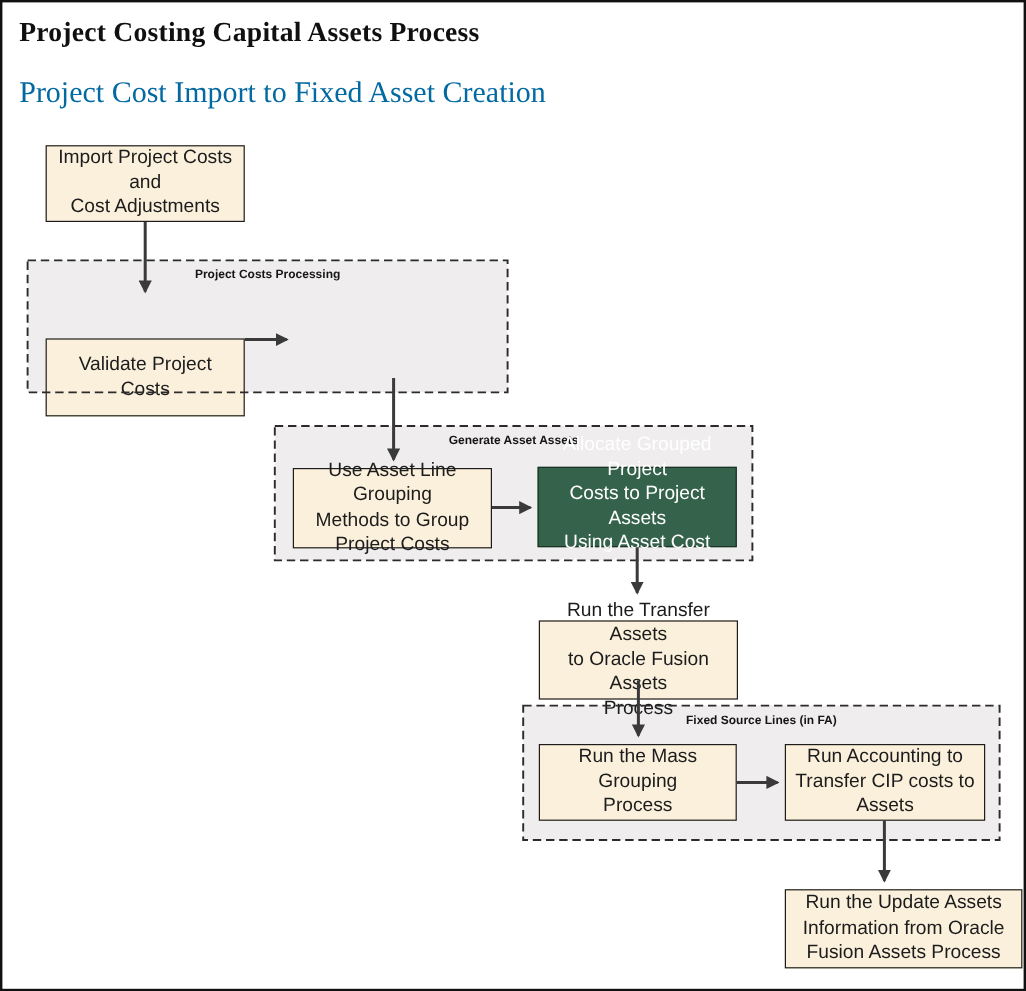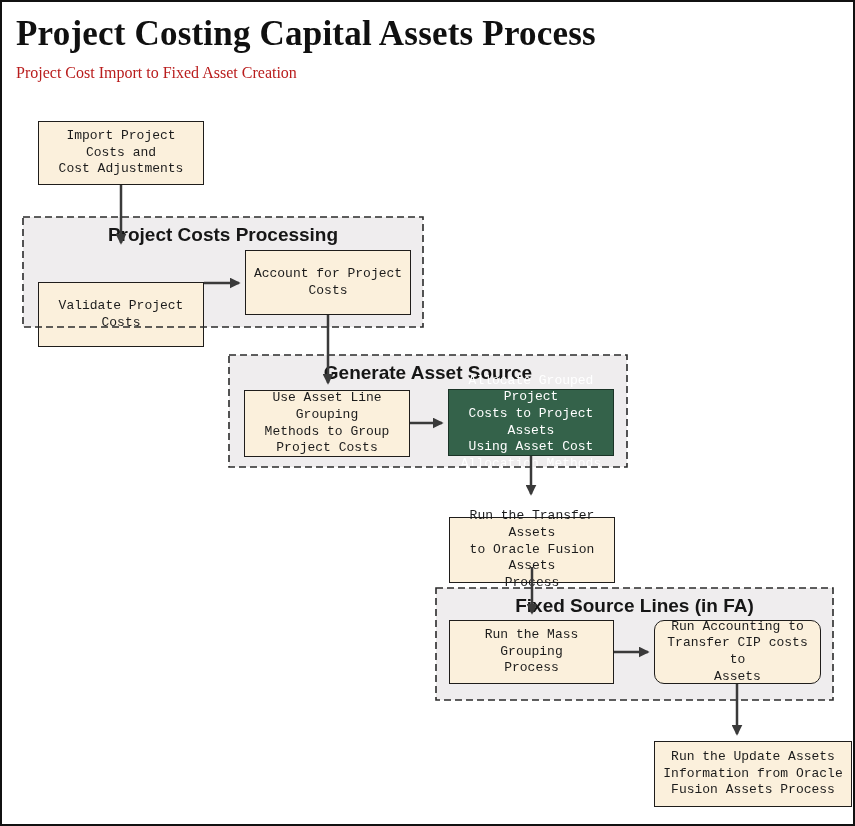--- a/index.html
+++ b/index.html
@@ -19,50 +19,49 @@
     width:855px;height:826px;
     box-sizing:border-box;
     border:2px solid var(--page-border);
     background:#ffffff;
     font-family:"Liberation Sans", sans-serif;
     overflow:hidden;
   }
   .page-title{
     position:absolute;left:14px;top:12px;
     font-family:"Liberation Serif","DejaVu Serif",serif;
-    font-size:35px;font-weight:600;color:#101010;
+    font-size:23px;font-weight:600;color:#101010;
     letter-spacing:0.2px;
   }
   .page-subtitle{
     position:absolute;left:14px;top:62px;
     font-family:"Liberation Serif","DejaVu Serif",serif;
-    font-size:16px;font-weight:400;color:#b91c1c;
+    font-size:25px;font-weight:400;color:#0369a1;
   }
   .group{
     position:absolute;
     background:var(--group-fill);
     box-sizing:border-box;
   }
   .group-label{
     position:absolute;left:0;right:0;top:7px;
     text-align:center;
-    font-size:19px;font-weight:bold;color:#161616;
+    font-size:10px;font-weight:bold;color:#161616;
   }
   .node{
     position:absolute;
     box-sizing:border-box;
     background:var(--node-fill);
     border:1.6px solid var(--node-border);
     color:var(--node-text);
-    font-size:13px;line-height:1.28;
+    font-size:16px;line-height:1.28;
     display:flex;align-items:center;justify-content:center;
     text-align:center;
     white-space:pre-line;
     padding:0 5px;
-    font-family:Liberation Mono, monospace;
   }
   .node.highlight{
     background:var(--highlight-fill);
     color:var(--highlight-text);
     border-color:#1a3326;
   }
   #wires{
     position:absolute;left:0;top:0;width:855px;height:826px;
     pointer-events:none;
   }
@@ -76,51 +75,50 @@
 <div id="canvas">
 
   <div class="page-title">Project Costing Capital Assets Process</div>
   <div class="page-subtitle">Project Cost Import to Fixed Asset Creation</div>
 
   <div class="group" style="left:21px;top:215px;width:400px;height:110px;">
     <div class="group-label">Project Costs Processing</div>
   </div>
 
   <div class="group" style="left:227px;top:353px;width:398px;height:112px;">
-    <div class="group-label">Generate Asset Source</div>
+    <div class="group-label">Generate Asset Assets</div>
   </div>
 
   <div class="group" style="left:434px;top:586px;width:397px;height:112px;">
     <div class="group-label">Fixed Source Lines (in FA)</div>
   </div>
 
   <div class="node" style="left:36px;top:119px;width:166px;height:64px;">Import Project Costs and
 Cost Adjustments</div>
 
   <div class="node" style="left:36px;top:248px;width:166px;height:65px;margin-top:32px;">Validate Project Costs</div>
 
-  <div class="node" style="left:243px;top:248px;width:166px;height:65px;">Account for Project Costs</div>
 
   <div class="node" style="left:242px;top:388px;width:166px;height:67px;">Use Asset Line Grouping
 Methods to Group
 Project Costs</div>
 
   <div class="node highlight" style="left:446px;top:387px;width:166px;height:67px;">Allocate Grouped Project
 Costs to Project Assets
 Using Asset Cost
 Allocation Methods</div>
 
   <div class="node" style="left:447px;top:499px;width:166px;height:66px;margin-top:16px;">Run the Transfer Assets
 to Oracle Fusion Assets
 Process</div>
 
   <div class="node" style="left:447px;top:618px;width:165px;height:64px;">Run the Mass Grouping
 Process</div>
 
-  <div class="node" style="left:652px;top:618px;width:167px;height:64px;border-radius:10px;">Run Accounting to
+  <div class="node" style="left:652px;top:618px;width:167px;height:64px;">Run Accounting to
 Transfer CIP costs to
 Assets</div>
 
   <div class="node" style="left:652px;top:739px;width:198px;height:66px;text-align:center;">Run the Update Assets
 Information from Oracle
 Fusion Assets Process</div>
 
   <svg id="wires" width="855" height="826" viewBox="0 0 855 826">
     <defs>
       <marker id="arrow" viewBox="0 0 10 10" refX="8.5" refY="5" markerWidth="11" markerHeight="11" orient="auto-start-reverse" markerUnits="userSpaceOnUse">

